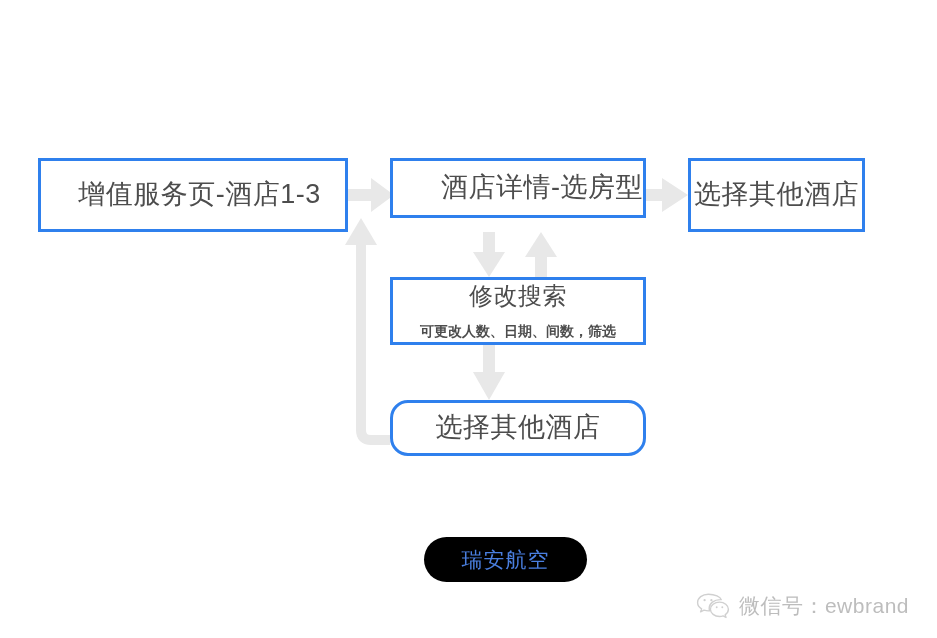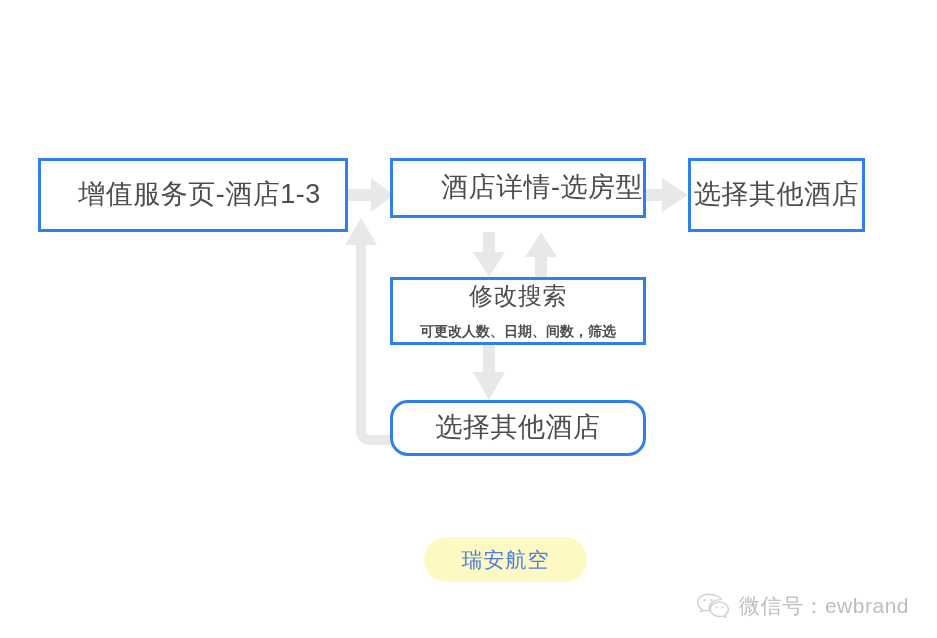--- a/index.html
+++ b/index.html
@@ -70,21 +70,21 @@
   #node-5 .title { font-size: 27px; }
 
   
   #brand-pill {
     position: absolute;
     left: 424px;
     top: 537px;
     width: 163px;
     height: 45px;
     border-radius: 23px;
-    background: #fef9c3;
+    background: #000000;
     display: flex;
     align-items: center;
     justify-content: center;
     z-index: 3;
   }
   #brand-pill .brand-text {
     color: #4a7fe0;
     font-size: 21px;
     letter-spacing: 1px;
   }

